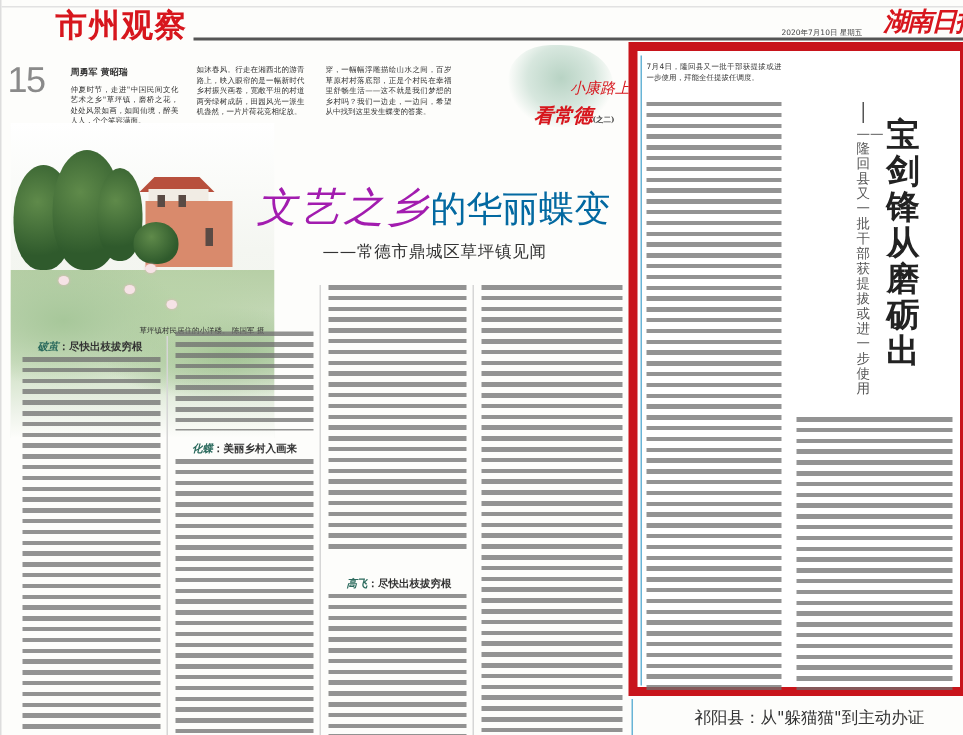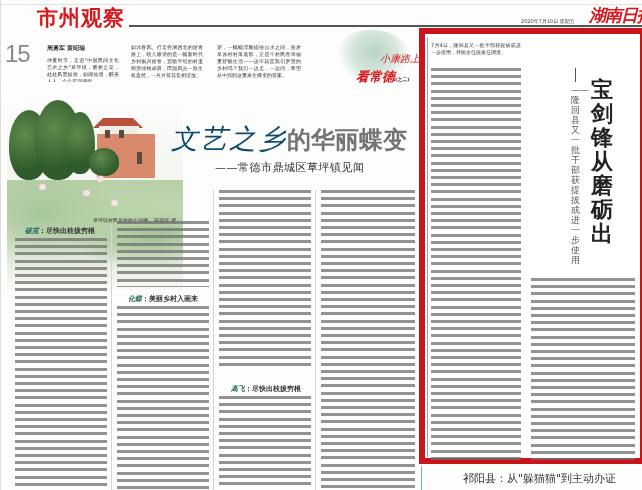--- a/index.html
+++ b/index.html
@@ -34,22 +34,22 @@
   .lotus-field { position: absolute; left: 0; top: 98px; width: 176px; height: 112px;
     background: radial-gradient(ellipse at 20% 30%, #a7c79a 0%, transparent 40%),
                 radial-gradient(ellipse at 60% 25%, #b9d3a8 0%, transparent 45%),
                 radial-gradient(ellipse at 80% 50%, #9dbf8f 0%, transparent 40%),
                 linear-gradient(#b7cfa6, #cfe0c4 55%, #eef3ea 85%, #fdfdfb); }
   .lotus { position: absolute; width: 7px; height: 6px; border-radius: 50%; background: #f6e3e6; box-shadow: 0 0 2px #e7b7c0; }
   .photo-caption { position: absolute; left: 92px; top: 217px; font-size: 5px; color: #333; white-space: nowrap; }
 
   
   .headline { position: absolute; left: 170px; top: 124px; white-space: nowrap; line-height: 30px; }
-  .headline .calli { font-family: "DejaVu Serif", serif; font-style: italic; font-size: 27px; color: #0c4a6e; letter-spacing: 2px; }
-  .headline .bold { font-family: "DejaVu Sans", sans-serif; font-weight: bold; font-size: 24px; color: #737373; }
+  .headline .calli { font-family: "DejaVu Serif", serif; font-style: italic; font-size: 27px; color: #a21caf; letter-spacing: 2px; }
+  .headline .bold { font-family: "DejaVu Sans", sans-serif; font-weight: normal; font-size: 24px; color: #0369a1; }
   .subhead { position: absolute; left: 214px; top: 160px; font-size: 11px; color: #333; white-space: nowrap; letter-spacing: 0.5px; }
 
   
   .series { position: absolute; left: 322px; top: 28px; width: 95px; height: 70px; }
   .series .wash { position: absolute; left: 16px; top: 2px; width: 70px; height: 55px; border-radius: 40% 50% 45% 40%;
     background: radial-gradient(ellipse at 50% 40%, #b8d3c4 0%, #d7e7de 45%, transparent 72%); }
   .series .l1 { position: absolute; left: 21px; top: 24px; font-family: "DejaVu Serif", serif; font-style: italic; font-size: 10px; color: #d7161d; white-space: nowrap; margin-left: 36px; }
   .series .l2 { position: absolute; left: 33px; top: 40px; font-family: "DejaVu Serif", serif; font-style: italic; font-weight: bold; font-size: 13px; color: #d7161d; white-space: nowrap; }
   .series .l2 small { font-size: 5px; font-style: normal; color: #444; }
 

